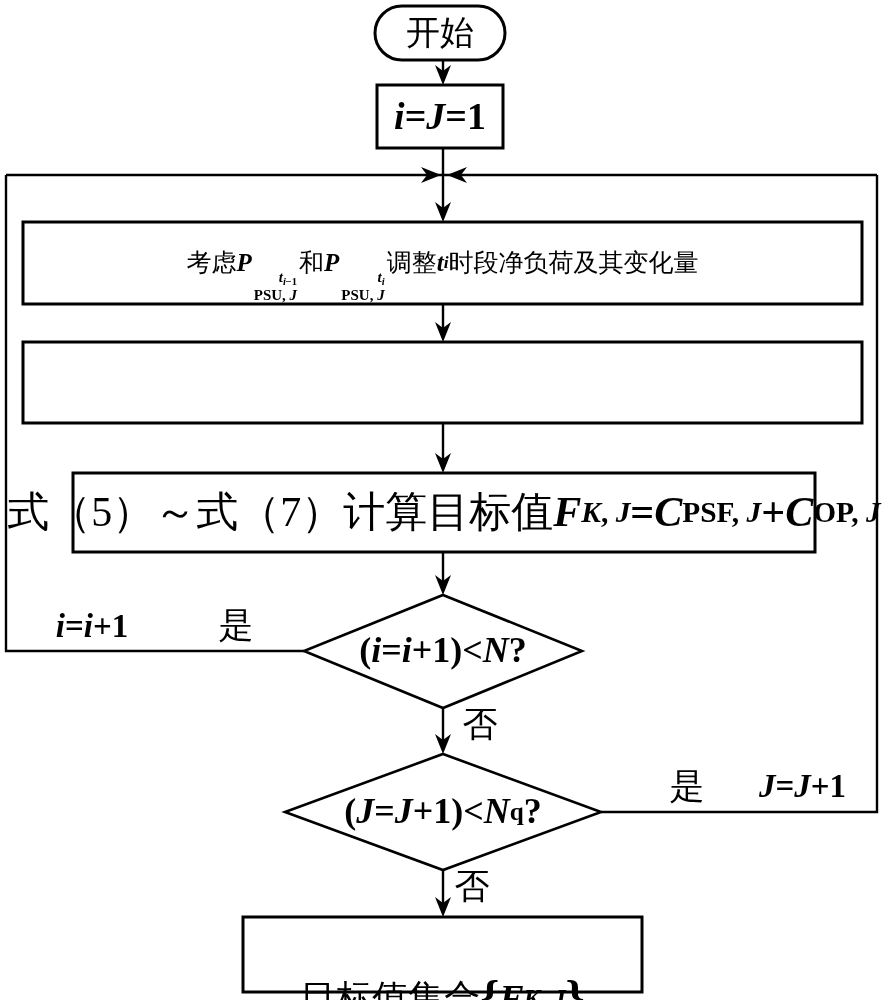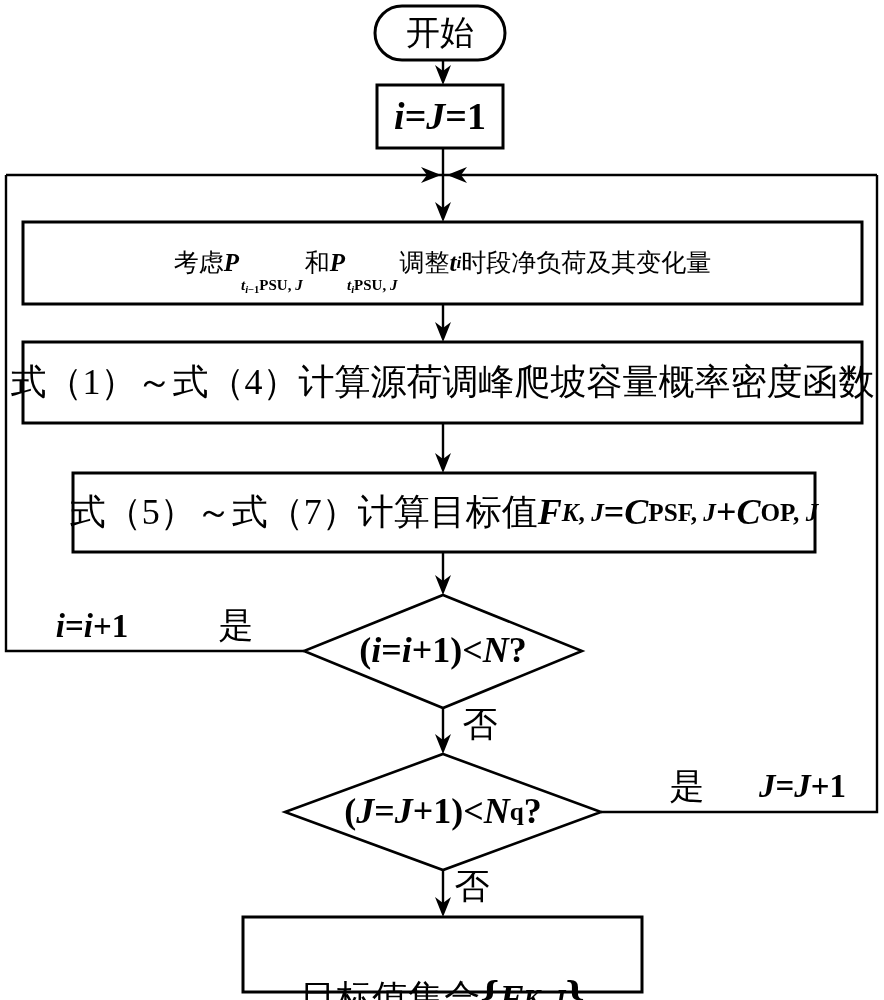--- a/index.html
+++ b/index.html
@@ -17,21 +17,21 @@
   .arrowhead { fill:var(--ink); stroke:none; }
   .lbl {
     position:absolute; display:flex; align-items:center; justify-content:center;
     text-align:center; line-height:1.05; white-space:nowrap; color:var(--ink);
   }
   .it { font-style:italic; }
   .bd { font-weight:bold; }
   .sb { vertical-align:-0.32em; font-size:0.7em; line-height:1; }
   .lg { font-size:1.35em; line-height:1; vertical-align:-0.12em; }
   .stack {
-    display:inline-flex; align-items:flex-start;
+    display:inline-flex; flex-direction:column; align-items:flex-end;
     vertical-align:-0.52em; line-height:1.02; font-size:0.6em; margin-left:2px; margin-right:2px;margin-top:48px;
   }
   .stack .row { display:block; white-space:nowrap; }
 </style>
 </head>
 <body>
 
 <div class="canvas">
 
   <svg class="layer" width="884" height="1000" viewBox="0 0 884 1000">
@@ -88,23 +88,22 @@
       <span class="stack">
         <span class="row"><span class="it bd">t</span><span class="sb"><span class="it bd">i</span></span></span>
         <span class="row"><span class="bd">PSU, </span><span class="it bd">J</span></span>
       </span>
       <span class="">调整</span>
       <span class="it bd">t</span>
       <span class="sb"><span class="it bd">i</span></span>
       <span class="">时段净负荷及其变化量</span>
     </div>
 
-  <div class="lbl" style="left:23px;top:344px;width:839px;height:77px;font-size:36px;">式（1）～式（4）计算源荷调峰爬坡容量概率密度函数</div>
 
-  <div class="lbl" style="left:73px;top:475px;width:742px;height:75px;font-size:36px;">
+  <div class="lbl" style="left:73px;top:475px;width:742px;height:75px;font-size:42px;">
       <span class="">式（5）～式（7）计算目标值</span>
       <span class="it bd">F</span>
       <span class="sb"><span class="it bd">K</span><span class="bd">, </span><span class="it bd">J</span></span>
       <span class="bd">=</span>
       <span class="it bd">C</span>
       <span class="sb"><span class="bd">PSF, </span><span class="it bd">J</span></span>
       <span class="bd">+</span>
       <span class="it bd">C</span>
       <span class="sb"><span class="bd">OP, </span><span class="it bd">J</span></span>
     </div>

